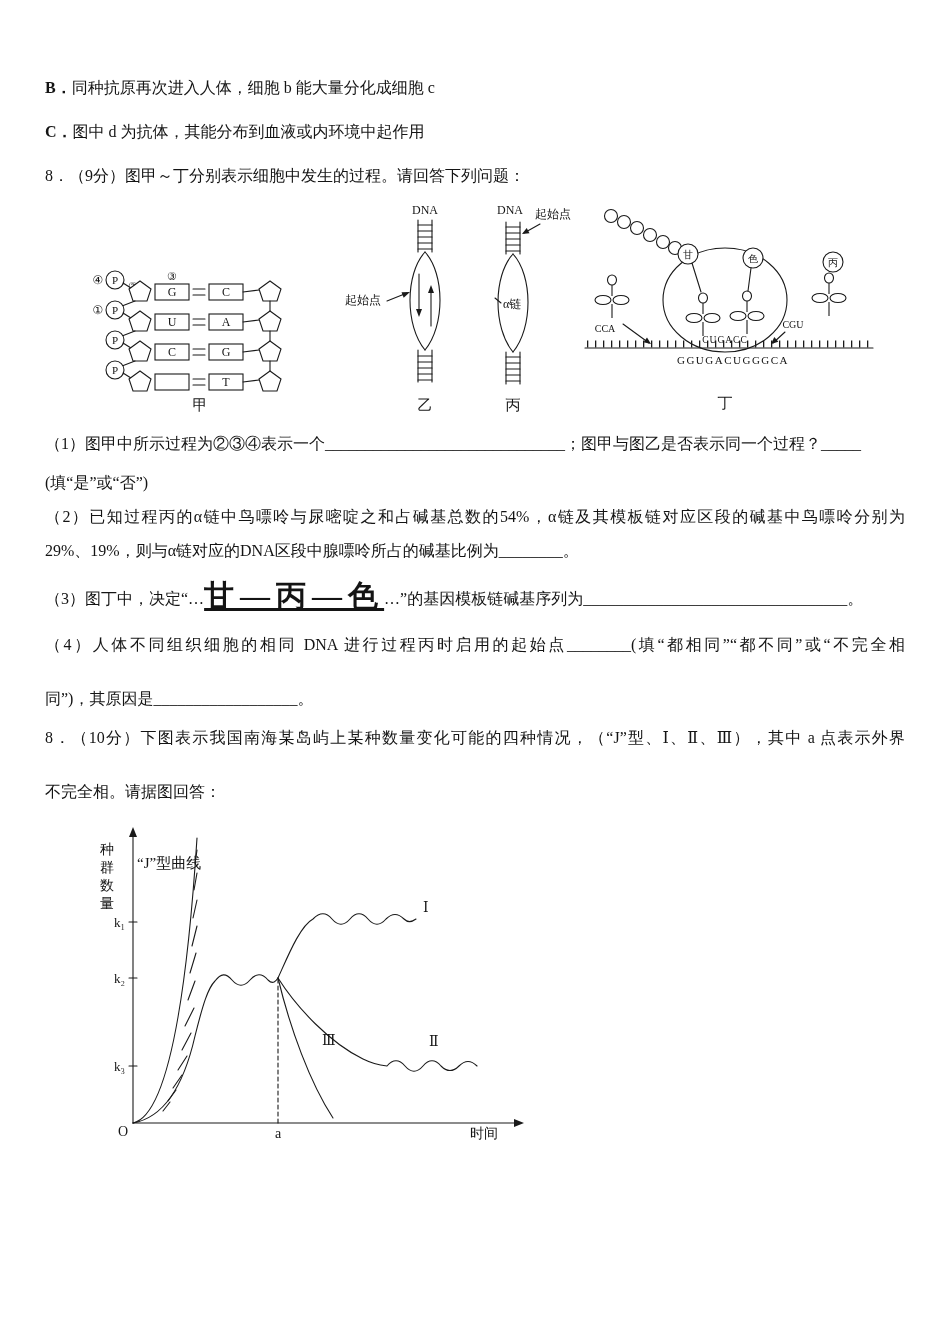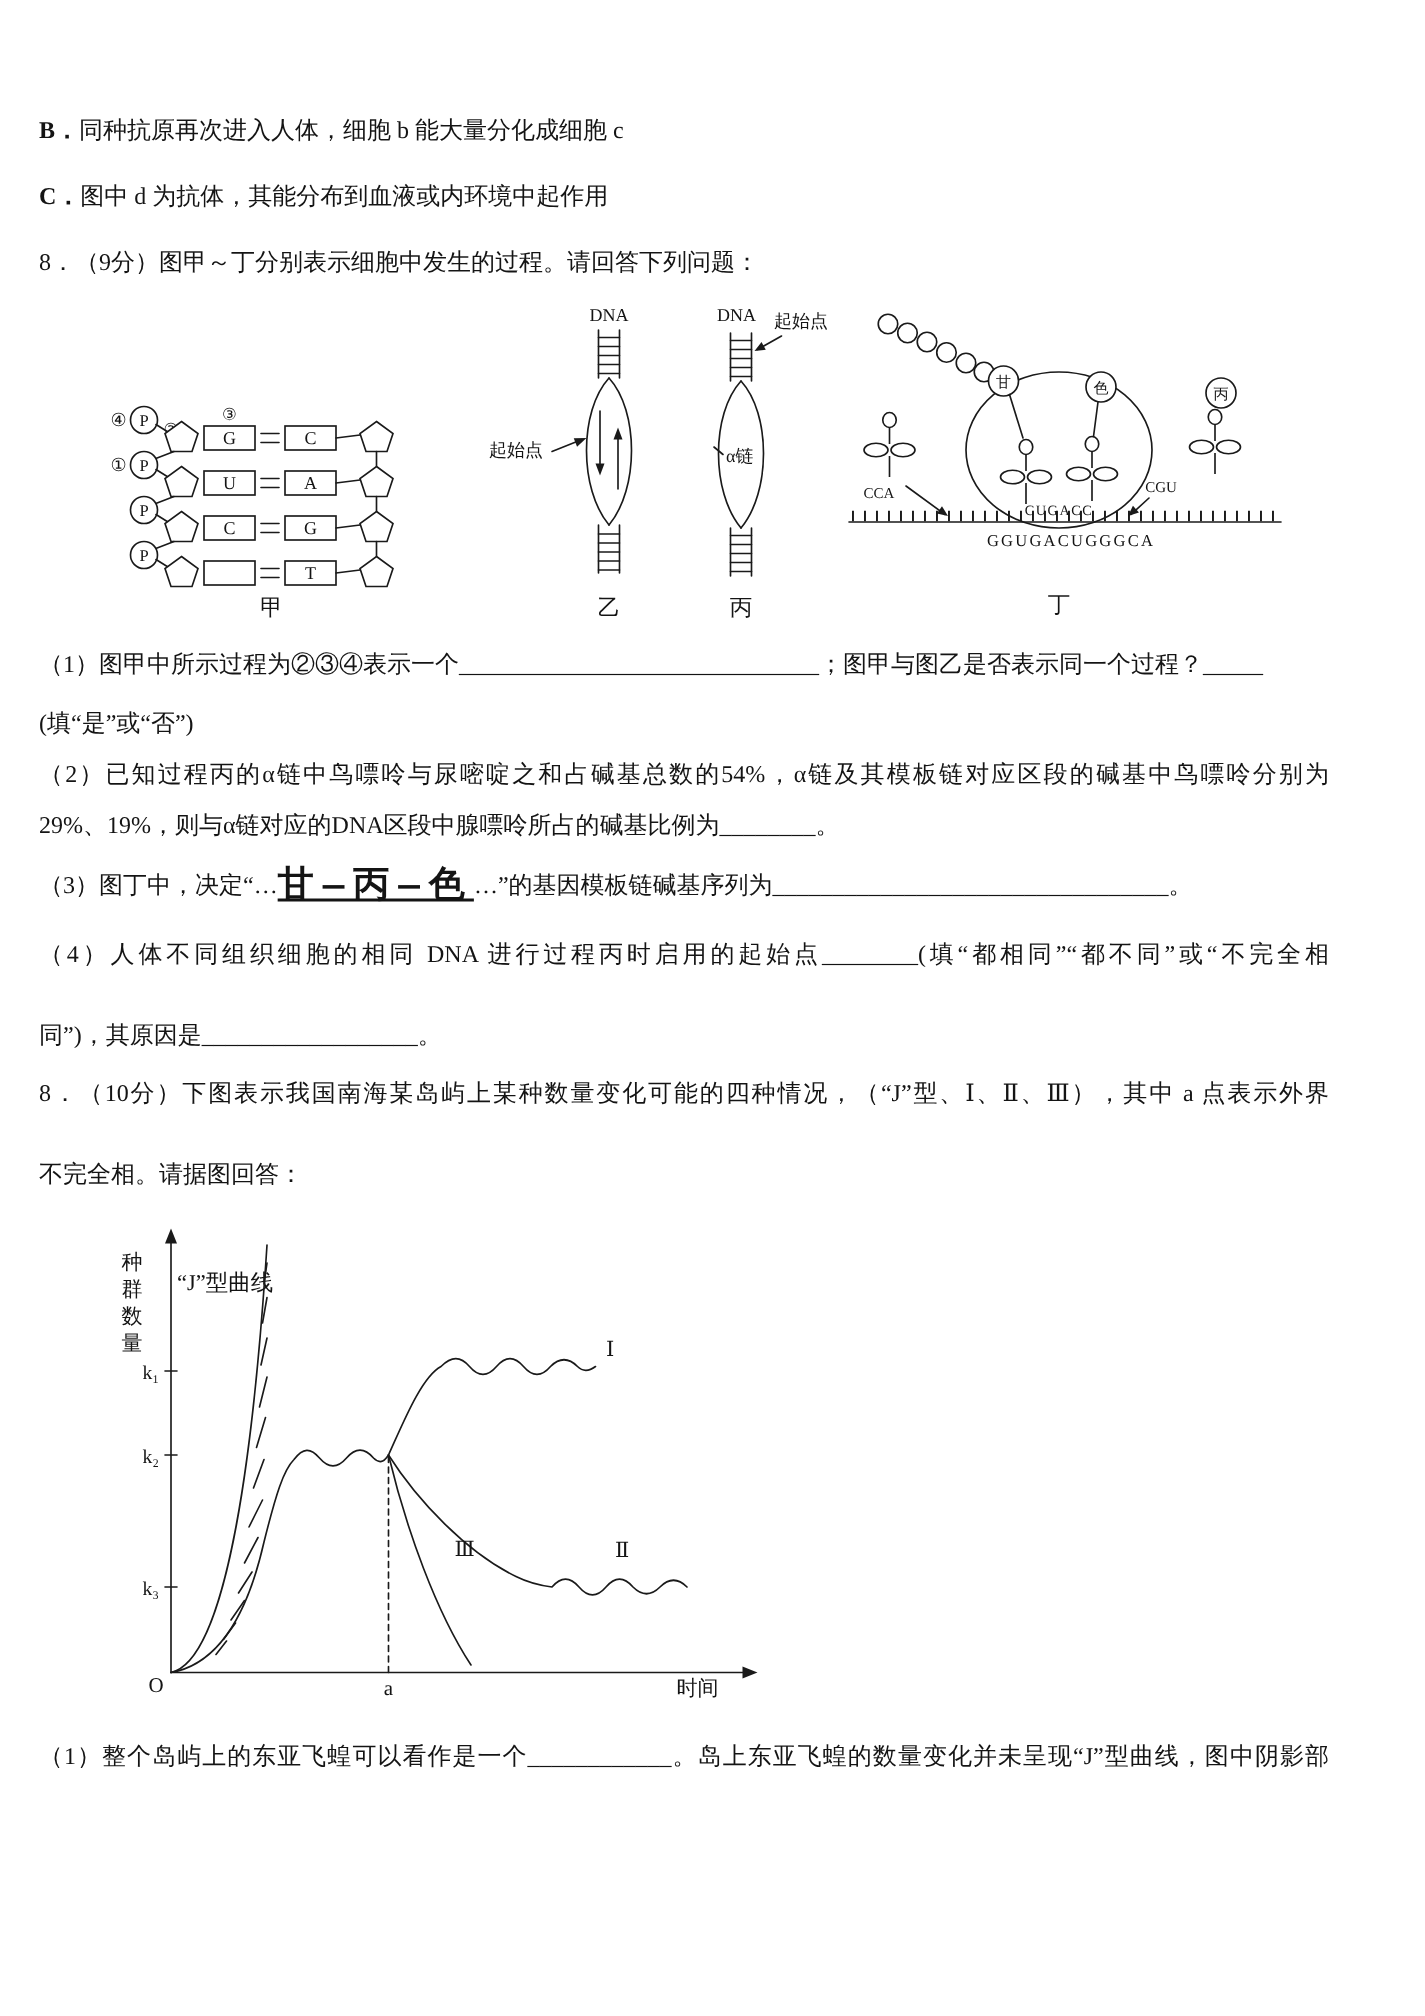--- a/index.html
+++ b/index.html
@@ -1,32 +1,32 @@
 <!DOCTYPE html>
 <html><head>
 <meta charset="utf-8">
 <style>
   *{box-sizing:border-box}
   html,body{margin:0;padding:0}
   body{width:950px;height:1344px;background:#ffffff;color:#141414;
        font-family:"Liberation Serif","DejaVu Serif",serif;overflow:hidden}
-  .page{position:relative;width:786px;height:1344px;padding:78px 45px 0 26px}
+  .page{position:relative;width:786px;height:1344px;padding:78px 45px 0 45px}
   .line{width:860px;font-size:16px;line-height:1.25}
   .opt{margin-bottom:24px}
   .opt-label{font-weight:bold}
   .section-header{margin-top:6px;font-size:17px;font-weight:bold}
   .stem{margin-top:14px}
   .full{text-align:justify;text-align-last:justify}
   .mt14{margin-top:14px}.mt16{margin-top:16px}.mt18{margin-top:34px}
   .mt19{margin-top:19px}.mt20{margin-top:20px}.mt22{margin-top:22px}
   .figwrap{margin-left:40px}
   .fig7{display:block;margin-top:14px}
   .fig8{display:block;margin-top:16px}
-  .hand{font-weight:bold;font-size:24px;letter-spacing:6px;text-decoration:underline;
-        font-family:Liberation Mono, monospace;vertical-align:-2px}
+  .hand{font-weight:bold;font-size:30px;letter-spacing:6px;text-decoration:underline;
+        font-family:Liberation Serif, serif;vertical-align:-2px}
   svg .st{stroke:#1a1a1a;stroke-width:1.1;fill:none;stroke-linecap:round}
   svg .fw{stroke:#1a1a1a;stroke-width:1.1;fill:#ffffff}
   svg .ah{fill:#1a1a1a;stroke:none}
   svg text{fill:#141414;font-family:"Liberation Serif","DejaVu Serif",serif}
 </style>
 </head>
 <body>
 
 <div class="page">
 
@@ -232,15 +232,14 @@
     <text x="338" y="94" font-size="14">Ⅰ</text>
     <text x="344" y="228" font-size="14">Ⅱ</text>
     <text x="237" y="227" font-size="14">Ⅲ</text>
 
     <path class="st" stroke-dasharray="4,3" d="M193,305V160"></path>
     <text x="193" y="320" font-size="14" text-anchor="middle">a</text>
     <text x="38" y="318" font-size="14" text-anchor="middle">O</text>
     <text x="385" y="320" font-size="14" text-anchor="start">时间</text>
   </svg>
 
-  <div class="line mt22 full">（1）整个岛屿上的东亚飞蝗可以看作是一个____________。岛上东亚飞蝗的数量变化并未呈现“J”型曲线，图中阴影部</div>
 
 </div>
 
 </body></html>

